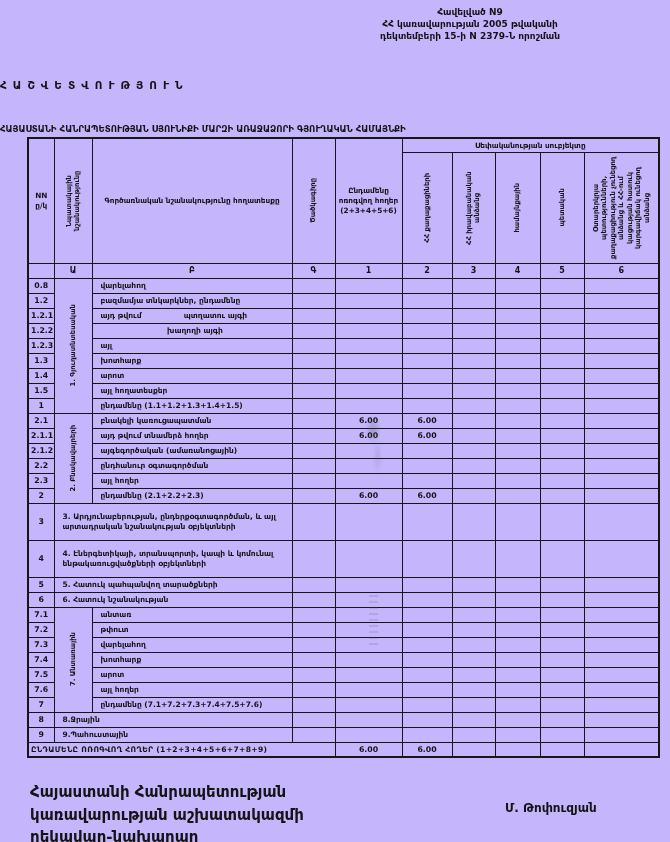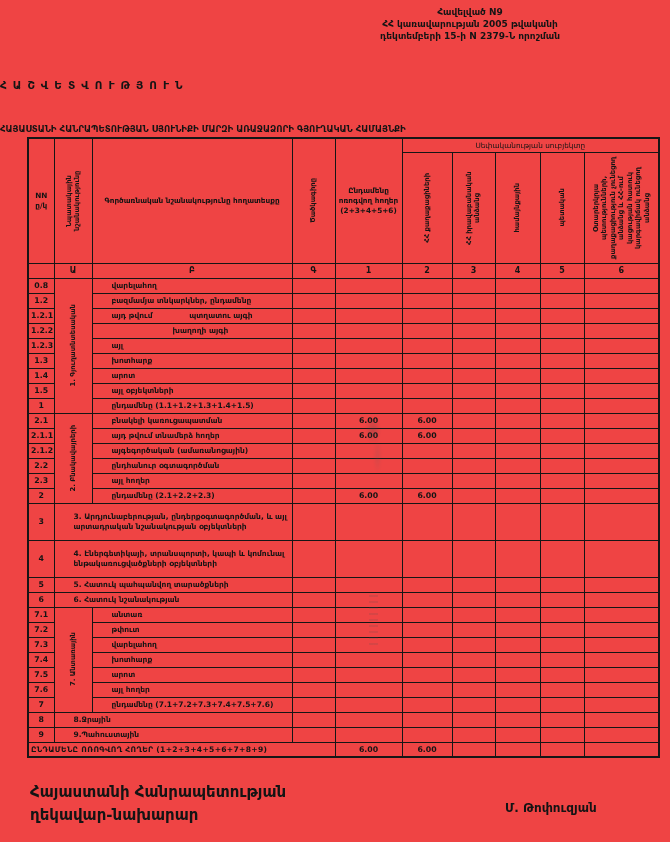--- a/index.html
+++ b/index.html
@@ -1,48 +1,48 @@
 <!DOCTYPE html>
 <html><head>
 <meta charset="utf-8">
 <style>
   html,body{margin:0;padding:0;}
   body{width:670px;height:842px;overflow:hidden;background:#e9e9e7;}
-  .page{position:relative;width:670px;height:842px;background:#ef4444;
+  .page{position:relative;width:670px;height:842px;background:#c4b5fd;
         font-family:"DejaVu Sans",sans-serif;color:#141414;}
 
   
   .doc-ref{position:absolute;top:7px;left:336px;width:268px;text-align:center;
            font-weight:bold;font-size:9px;line-height:1.32;}
 
   
   .title-block{position:absolute;top:79px;left:0;width:670px;text-align:left;font-weight:bold;}
   .title-main{font-size:10.5px;letter-spacing:6px;margin-bottom:9px;}
   .title-sub{font-size:8.6px;line-height:1.5;margin-top:32px;}
 
   
   table.report{position:absolute;top:137px;left:27px;width:631px;border-collapse:collapse;
                table-layout:fixed;border:2px solid #161616;}
   th,td{border:1px solid #161616;padding:0 2px;font-weight:bold;font-size:7.5px;
         overflow:hidden;vertical-align:middle;}
   th{font-weight:bold;}
   .hrow1{height:14px;}
   .hrow2{height:111px;}
-  .group-h{font-size:7.3px;text-align:center;font-weight:normal;}
+  .group-h{font-size:7.3px;text-align:center;font-weight:bold;}
   .hc{text-align:center;}
   .hwrap{text-align:center;line-height:1.35;white-space:normal;font-size:7.3px;}
   .v{writing-mode:vertical-rl;transform:rotate(180deg);margin:0 auto;
      font-size:6.8px;line-height:1.25;max-height:104px;text-align:center;white-space:normal;}
   tr.letters{height:15px;}
   tr.letters td{text-align:center;font-size:8px;}
 
   tbody tr{height:15px;}
   tbody tr.tall{height:37px;}
   td.num{text-align:center;font-size:7.8px;}
-  td.name{text-align:left;padding-left:19px;white-space:nowrap;}
+  td.name{text-align:left;padding-left:8px;white-space:nowrap;}
   td.name.wide{white-space:normal;line-height:1.3;}
   tr.tall td.name{white-space:normal;}
   td.name .split{display:flex;align-items:flex-end;}
   td.name .split .l{white-space:nowrap;}
   td.name .split .c{flex:1;text-align:center;}
   td.val{text-align:center;font-size:7.8px;}
   td.code{}
   td.group-cell{text-align:center;}
   td.total-label{text-align:left;font-size:7.6px;letter-spacing:.3px;}
 
@@ -226,21 +226,21 @@
           <td class="code"></td>
           <td class="val"></td>
           <td class="val"></td>
           <td class="val"></td>
           <td class="val"></td>
           <td class="val"></td>
           <td class="val"></td>
         </tr>
         <tr>
           <td class="num">1.5</td>
-          <td class="name">այլ օբյեկտների</td>
+          <td class="name">այլ հողատեսքեր</td>
           <td class="code"></td>
           <td class="val"></td>
           <td class="val"></td>
           <td class="val"></td>
           <td class="val"></td>
           <td class="val"></td>
           <td class="val"></td>
         </tr>
         <tr>
           <td class="num">1</td>
@@ -479,17 +479,18 @@
         </tr>
       </tbody>
   </table>
 
   <div class="smudge sm1"></div>
   <div class="smudge sm2"></div>
   <div class="smudge sm3"></div>
 
   <div class="signature-block">
     <div>Հայաստանի Հանրապետության</div>
+    <div>կառավարության աշխատակազմի</div>
     <div>ղեկավար-նախարար</div>
   </div>
   <div class="signatory-name">Մ. Թոփուզյան</div>
 
 </div>
 
 </body></html>

